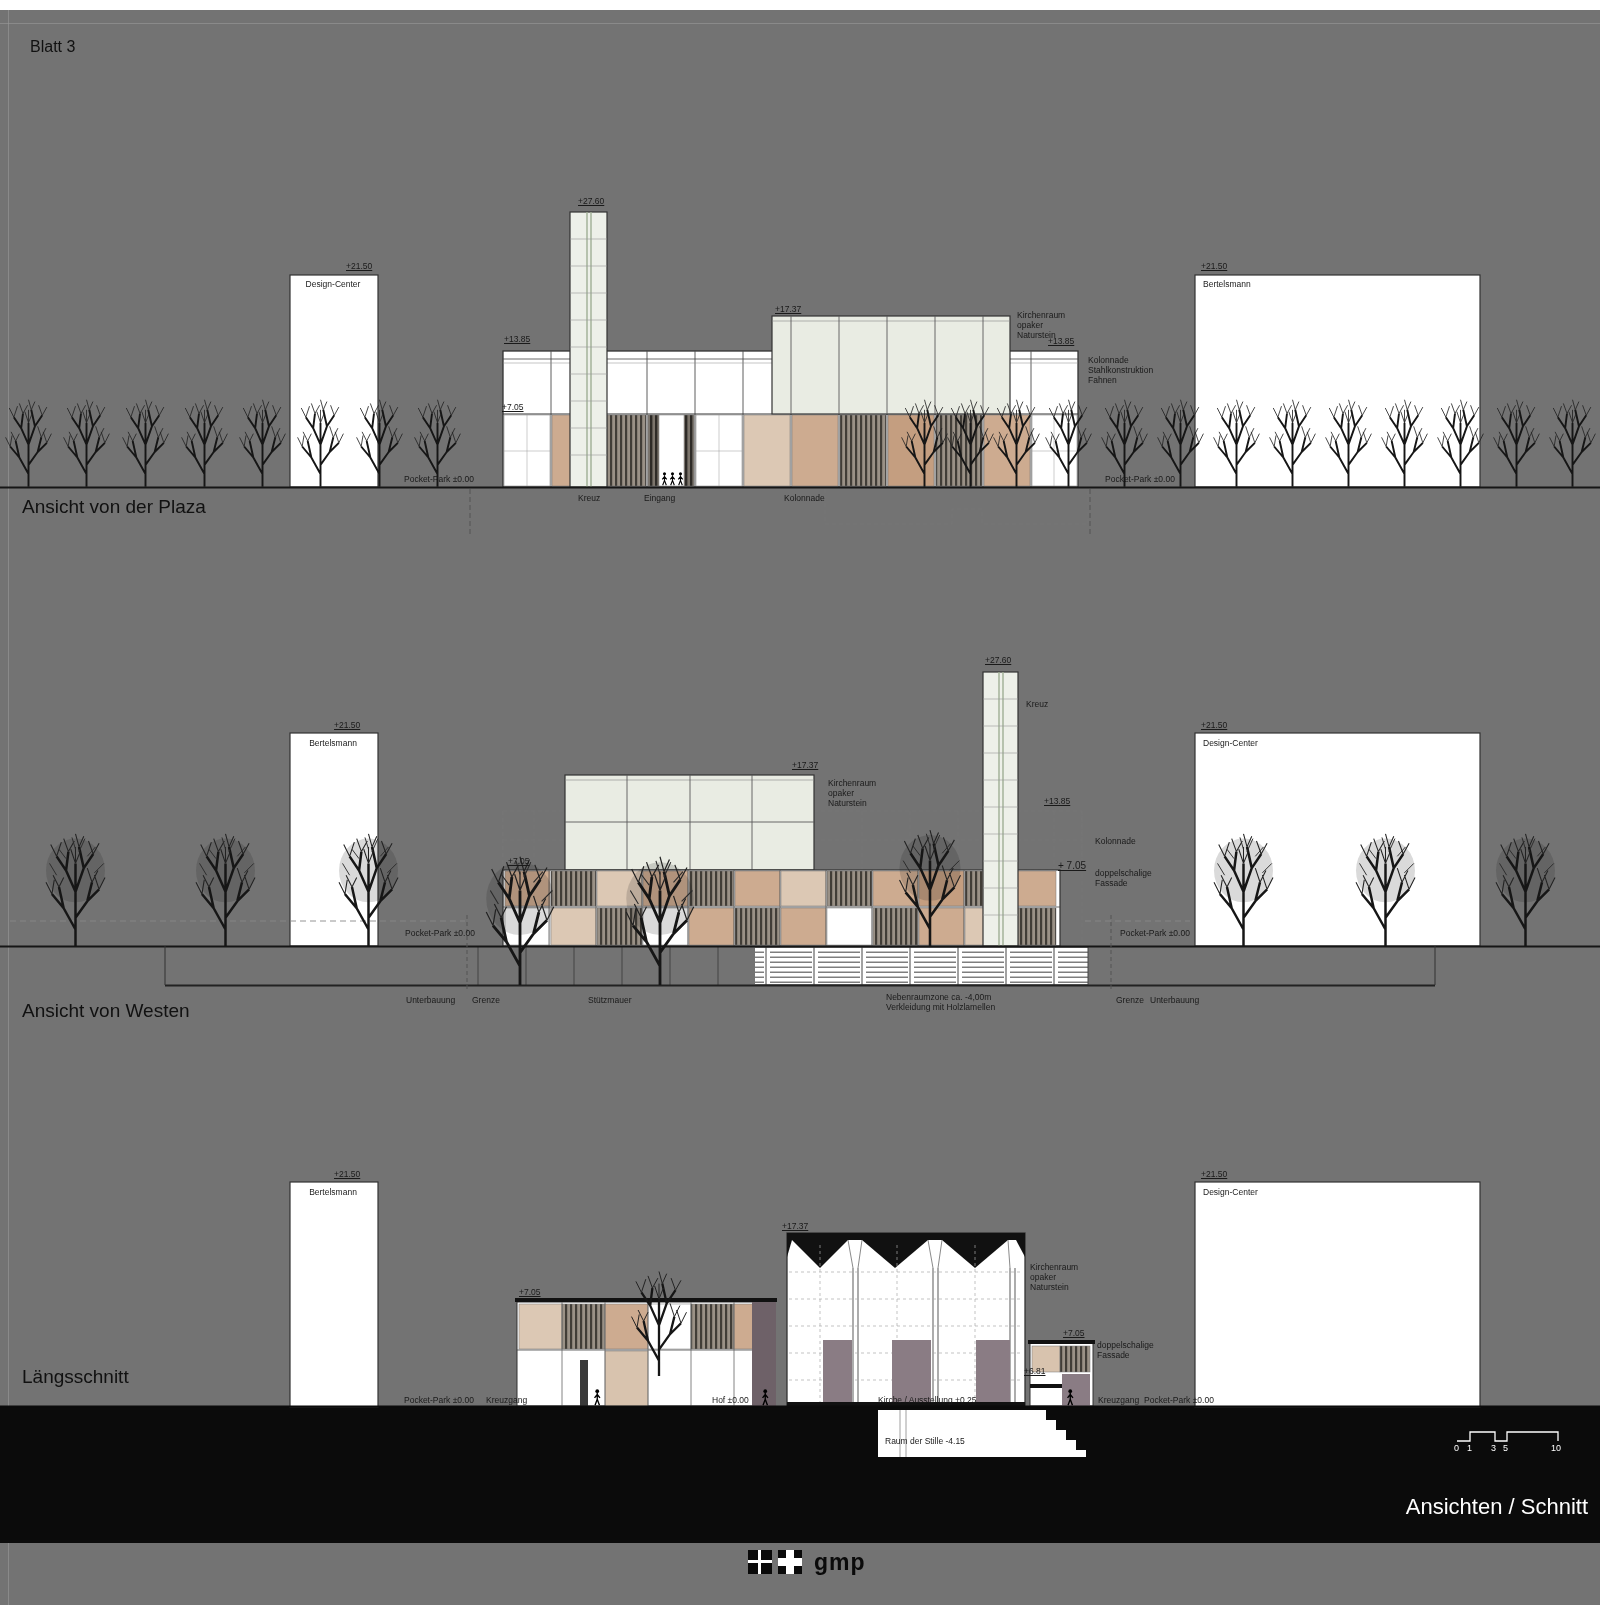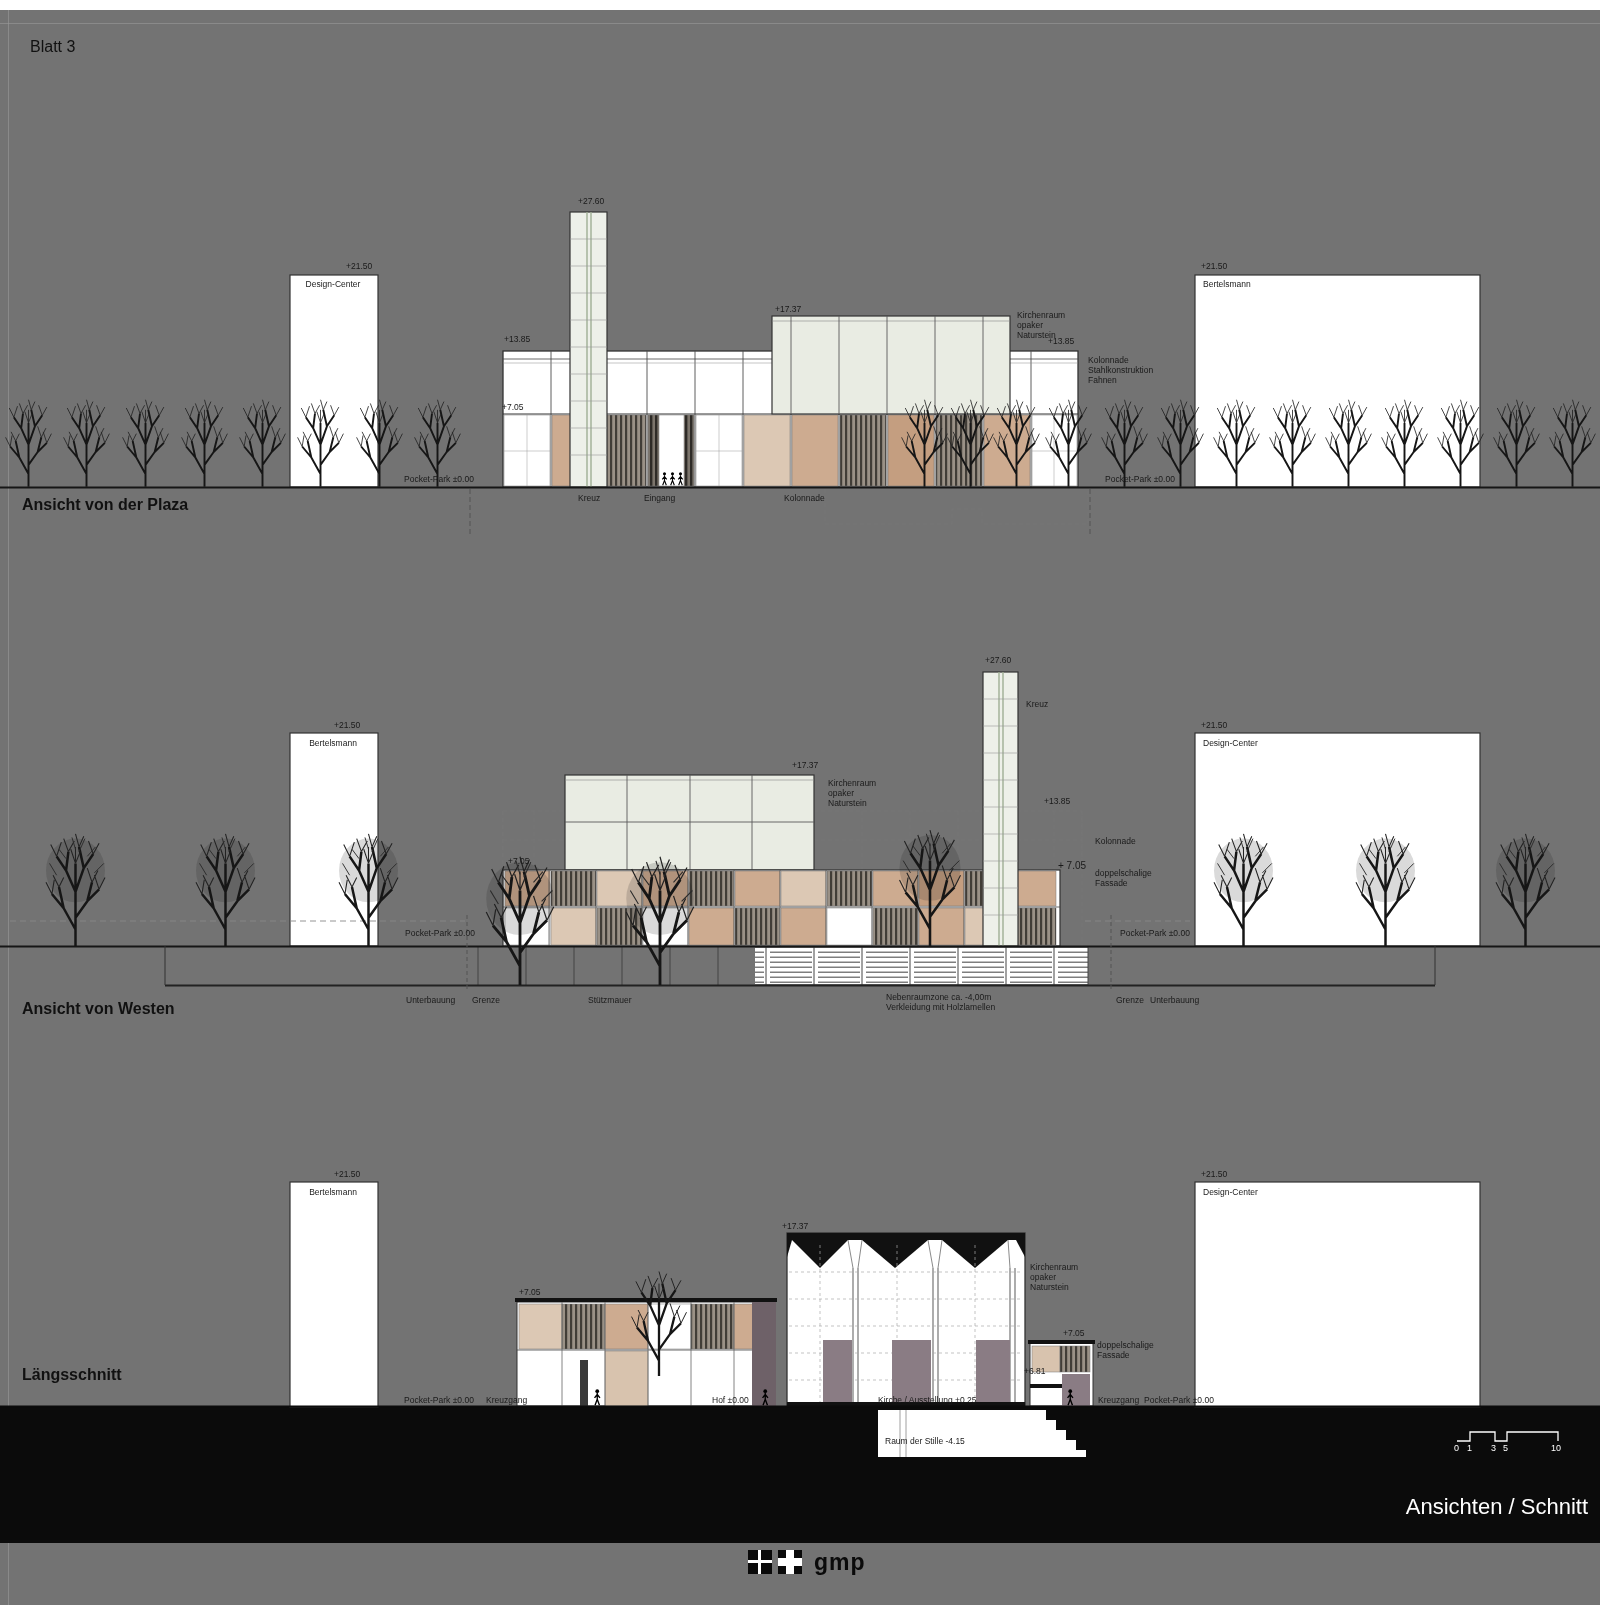--- a/index.html
+++ b/index.html
@@ -1,20 +1,20 @@
 <!DOCTYPE html>
 <html><head>
 <meta charset="utf-8">
 <style>
   html,body{margin:0;padding:0;background:#fff;}
   #sheet{position:relative;width:1600px;height:1605px;background:#737373;overflow:hidden;
          font-family:"Liberation Sans","DejaVu Sans",sans-serif;color:#111;margin-top:10px;}
   .lbl{position:absolute;font-size:8.5px;line-height:1.18;white-space:pre-line;color:#1a1a1a;}
-  .lvl{position:absolute;font-size:8.5px;color:#1a1a1a;white-space:nowrap;}
-  .vtitle{position:absolute;font-size:16px;color:#111;font-weight:bold;}
+  .lvl{position:absolute;font-size:8.5px;color:#1a1a1a;white-space:nowrap;text-decoration:underline;}
+  .vtitle{position:absolute;font-size:19px;color:#111;}
   .blatt{position:absolute;left:30px;top:28px;font-size:16px;}
   svg.art{position:absolute;left:0;top:0;pointer-events:none;}
   #blackband{position:absolute;left:0;top:1397px;width:1600px;height:136px;background:#0b0b0b;}
   #maintitle{position:absolute;left:14px;top:1484px;font-size:26px;color:#fff;letter-spacing:.5px;}
   #subtitle{position:absolute;right:12px;top:1484px;font-size:22px;color:#fff;text-align:left;}
   .scnum{position:absolute;top:1433px;font-size:9px;color:#fff;}
   #gmp{position:absolute;left:748px;top:1538px;display:flex;align-items:center;gap:8px;}
   #gmp .gtxt{font-size:23px;font-weight:bold;color:#0a0a0a;letter-spacing:1px;line-height:1;}
   #bottomstrip{position:absolute;left:0;top:1597px;width:1600px;height:8px;background:#e6e6e6;}
   .edge-t{position:absolute;left:0;top:13px;width:1600px;height:1px;background:#9a9a9a;opacity:.6;}

